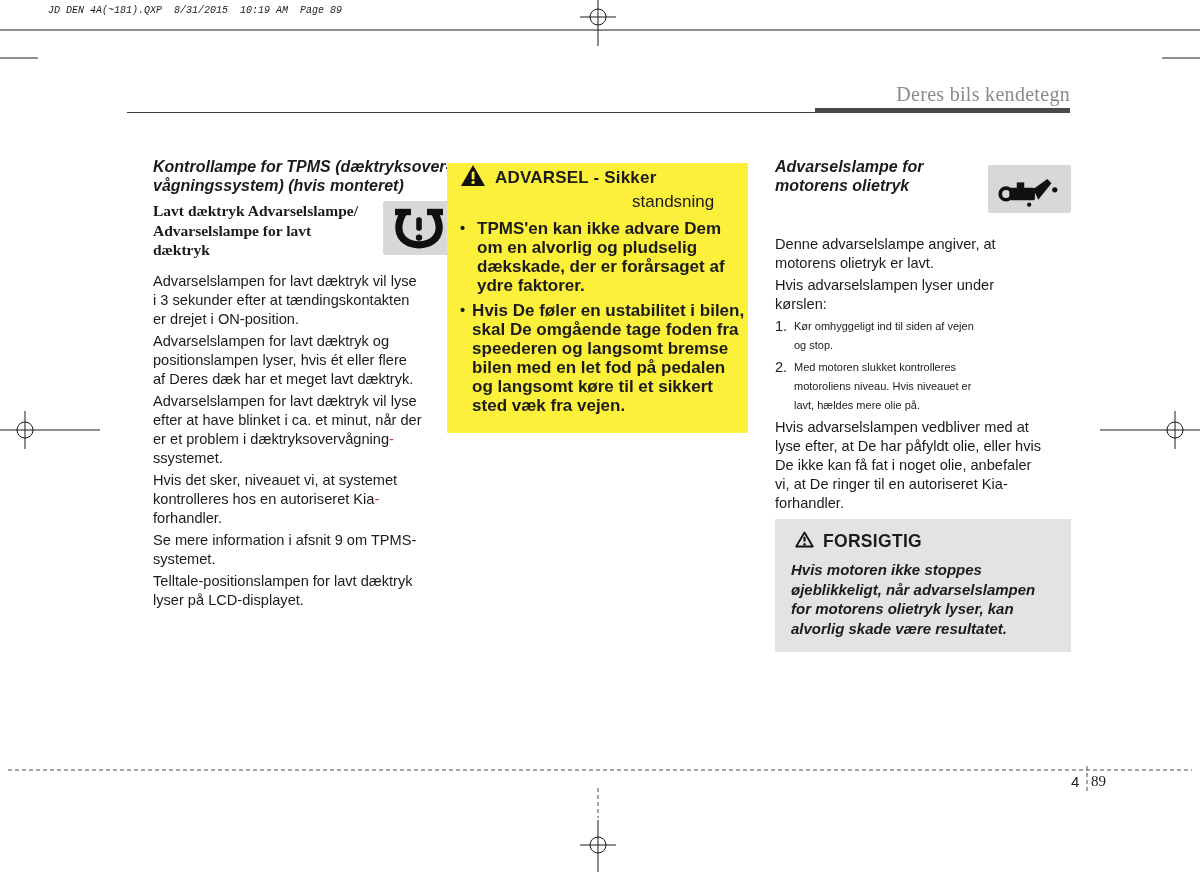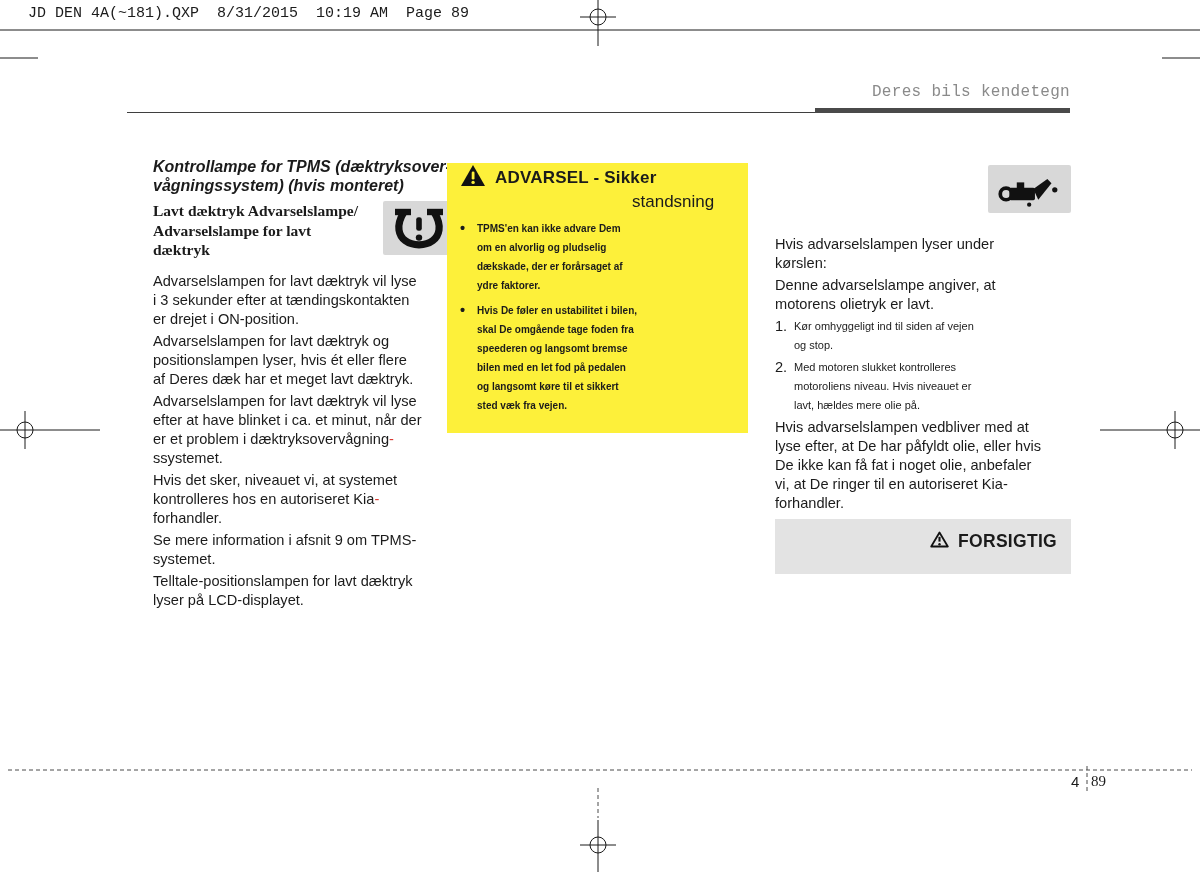--- a/index.html
+++ b/index.html
@@ -4,29 +4,30 @@
 <style>
   * { margin:0; padding:0; box-sizing:border-box; }
   html,body { background:#ffffff; }
   .page {
     position:relative; width:1200px; height:875px; background:#ffffff;
     font-family:"Liberation Sans", sans-serif; color:#1b1b1b; overflow:hidden;
   }
 
   
   .slug {
-    position:absolute; left:28px; top:5px;
-    font-family:"Liberation Mono", monospace; font-size:15px; color:#1b1b1b;
+    position:absolute; left:48px; top:5px;
+    font-family:"Liberation Mono", monospace; font-size:10px; color:#1b1b1b;
     white-space:pre;
+    font-style:italic;
   }
 
   
   .header-title {
     position:absolute; top:83px; left:720px; width:350px; text-align:right;
-    font-family:Liberation Mono, monospace; font-size:16px; color:#8a8a8a;
+    font-family:Liberation Serif, serif; font-size:20px; color:#8a8a8a;
     letter-spacing:0.3px;
   }
   .rule-thin { position:absolute; top:112px; left:127px; width:943px; height:1px; background:#3f3f3f; }
   .rule-thick { position:absolute; top:108px; left:815px; width:255px; height:5px; background:#4a4a4a; }
 
   
   .col1 { position:absolute; left:127px; top:157px; width:308px;margin-left:26px; }
   .col-heading {
     font-size:16px; font-weight:bold; font-style:italic; line-height:19px;
     margin-bottom:6px; white-space:pre;
@@ -47,35 +48,35 @@
   
   .warnbox {
     position:absolute; left:447px; top:163px; width:301px; min-height:248px;
     background:#fdf03a; padding:1px 13px 12px 13px;
   }
   .wtitle-row { display:flex; align-items:center; gap:9px; }
   .wtitle { font-size:17px; font-weight:bold; letter-spacing:0.2px; }
   .wtitle2 { font-size:17px; font-weight:normal; margin:1px 0 7px 172px; }
   .bullet { display:flex; gap:7px; margin-bottom:6px; }
   .bullet .dot { width:10px; font-size:14.6px; font-weight:bold; line-height:19px; }
-  .bullet .btxt { font-size:10px; font-weight:bold; line-height:19px; white-space:pre; }
+  .bullet .btxt { font-size:17px; font-weight:bold; line-height:19px; white-space:pre; }
 
   
   .col3 { position:absolute; left:775px; top:157px; width:300px; }
   .colhead3 { position:relative; height:78px; }
   .oil-box { position:absolute; left:213px; top:8px; width:83px; height:48px; }
   .numitem { display:flex; gap:4px; margin-bottom:3px; }
   .numitem .num { font-size:14.6px; line-height:19px; width:15px; flex:0 0 auto; }
   .numitem .ntxt { font-size:11px; line-height:19px; white-space:pre; }
 
   
   .cautionbox {
     background:#e3e3e3; width:296px; padding:12px 14px 14px 16px; margin-top:6px;
   }
-  .ctitle-row { display:flex; align-items:center; gap:9px; margin-bottom:8px; margin-left:4px;justify-content:flex-end; }
+  .ctitle-row { display:flex; align-items:center; gap:9px; margin-bottom:8px; margin-left:4px; }
   .ctitle { font-size:17.5px; font-weight:bold; letter-spacing:0.3px; }
   .cbody { font-size:15px; font-weight:bold; font-style:italic; line-height:19.5px; white-space:pre; }
 
   
   .pagenum-section { position:absolute; left:1071px; top:773px; font-size:15px; color:#1b1b1b; }
   .pagenum-page { position:absolute; left:1091px; top:773px; font-size:15px; color:#1b1b1b;font-family:Liberation Serif, serif; }
 
   .marks-svg { position:absolute; left:0; top:0; pointer-events:none; }
 </style>
 </head>
@@ -150,35 +151,37 @@
 skal De omgående tage foden fra
 speederen og langsomt bremse
 bilen med en let fod på pedalen
 og langsomt køre til et sikkert
 sted væk fra vejen.</span>
     </div>
   </div>
 
   <div class="col3">
     <div class="colhead3">
+      <div class="col-heading">Advarselslampe for
+motorens olietryk</div>
       <div class="icon-box oil-box">
         <svg width="68" height="38" viewBox="0 0 80 46" aria-hidden="true">
           <circle cx="11" cy="29" r="7" fill="none" stroke="#111111" stroke-width="4.5"></circle>
           <rect x="15" y="21.5" width="31" height="15" rx="2" fill="#111111"></rect>
           <rect x="24" y="15" width="9" height="8" fill="#111111"></rect>
           <polygon points="44,23 61,11 66,16 50,36" fill="#111111"></polygon>
           <circle cx="70" cy="24" r="3.2" fill="#111111"></circle>
           <circle cx="39" cy="42" r="2.6" fill="#111111"></circle>
         </svg>
       </div>
     </div>
+    <div class="para">Denne advarselslampe angiver, at
+motorens olietryk er lavt.</div>
     <div class="para">Hvis advarselslampen lyser under
 kørslen:</div>
-    <div class="para">Denne advarselslampe angiver, at
-motorens olietryk er lavt.</div>
     <div class="numitem">
       <span class="num">1.</span>
       <span class="ntxt">Kør omhyggeligt ind til siden af vejen
 og stop.</span>
     </div>
     <div class="numitem">
       <span class="num">2.</span>
       <span class="ntxt">Med motoren slukket kontrolleres
 motoroliens niveau. Hvis niveauet er
 lavt, hældes mere olie på.</span>
@@ -193,20 +196,24 @@
       <div class="ctitle-row">
         <span>
           <svg width="19" height="17" viewBox="0 0 19 17" aria-hidden="true">
             <polygon points="9.5,1.5 17.8,15.5 1.2,15.5" fill="none" stroke="#111111" stroke-width="1.8" stroke-linejoin="round"></polygon>
             <line x1="9.5" y1="5.8" x2="9.5" y2="10.6" stroke="#111111" stroke-width="2.1"></line>
             <circle cx="9.5" cy="13.2" r="1.2" fill="#111111"></circle>
           </svg>
         </span>
         <span class="ctitle">FORSIGTIG</span>
       </div>
+      <div class="cbody">Hvis motoren ikke stoppes
+øjeblikkeligt, når advarselslampen
+for motorens olietryk lyser, kan
+alvorlig skade være resultatet.</div>
     </div>
   </div>
 
   <div class="pagenum-section">4</div>
   <div class="pagenum-page">89</div>
 
   <svg class="marks-svg" width="1200" height="875" viewBox="0 0 1200 875" aria-hidden="true">
 
     <line x1="0" y1="30" x2="1200" y2="30" stroke="#1a1a1a" stroke-width="1"></line>
 

